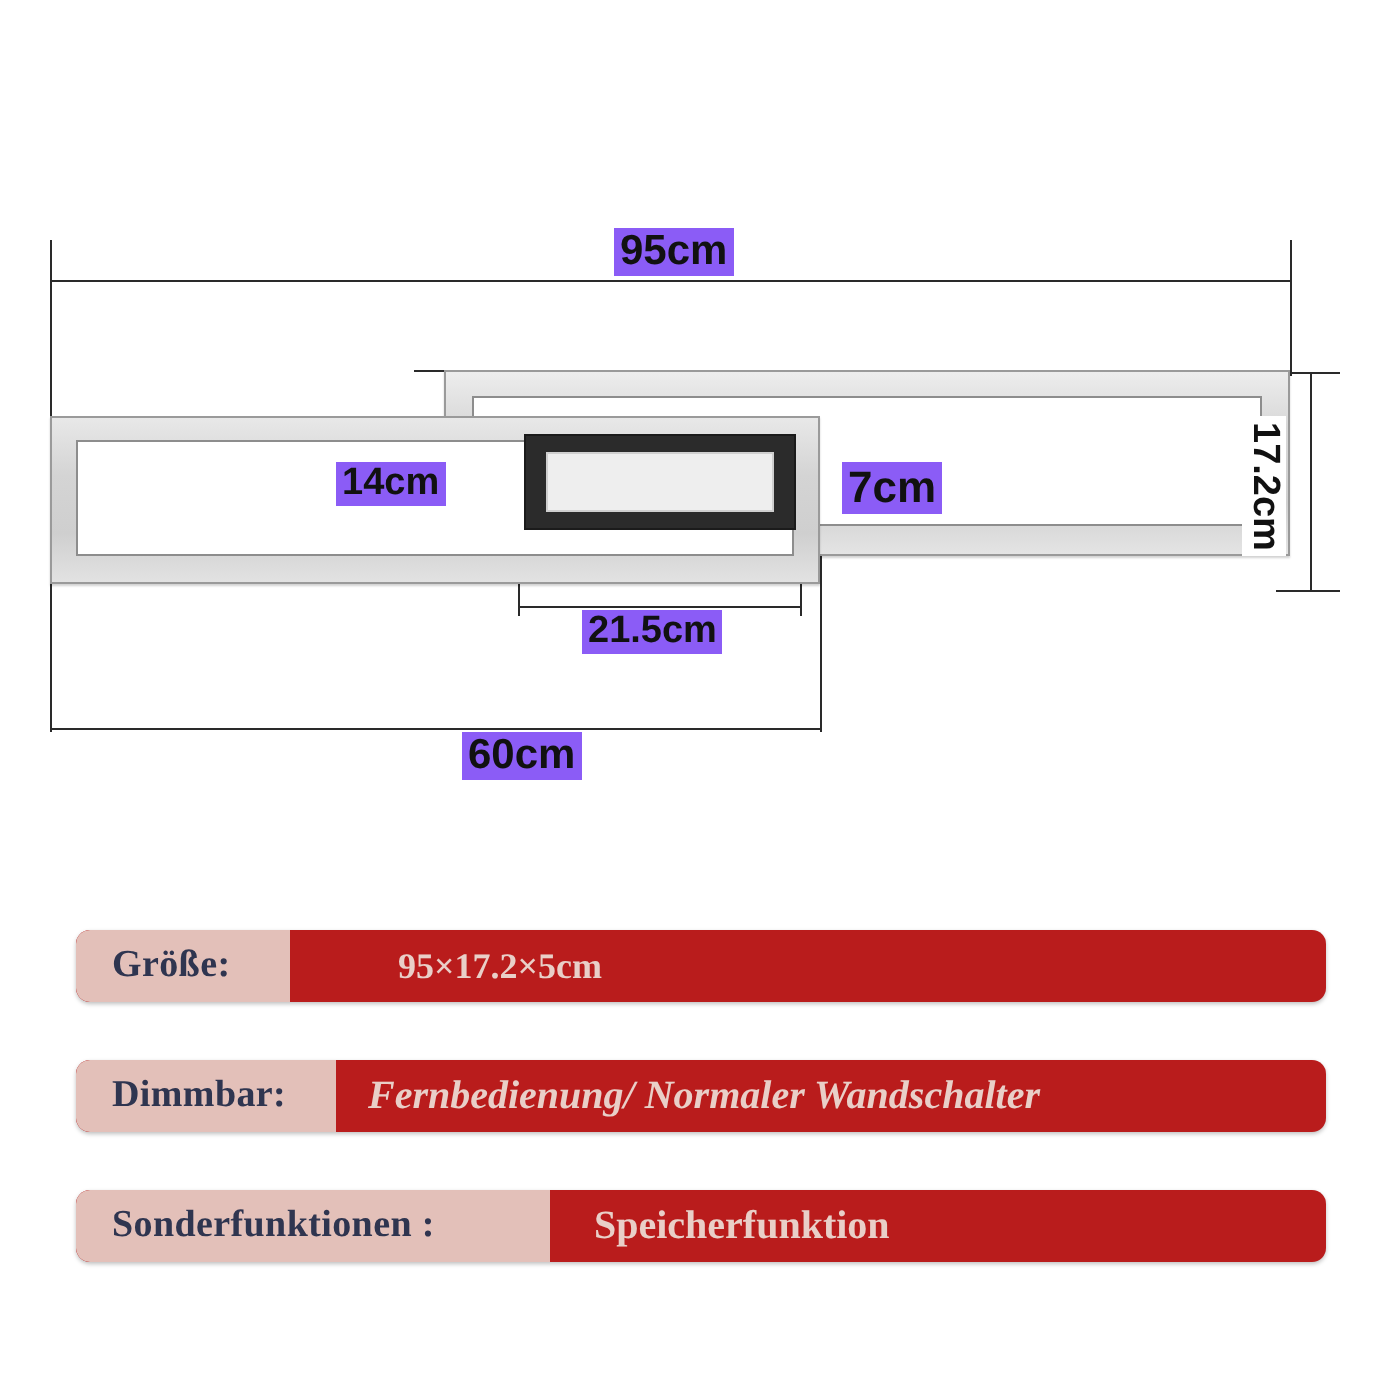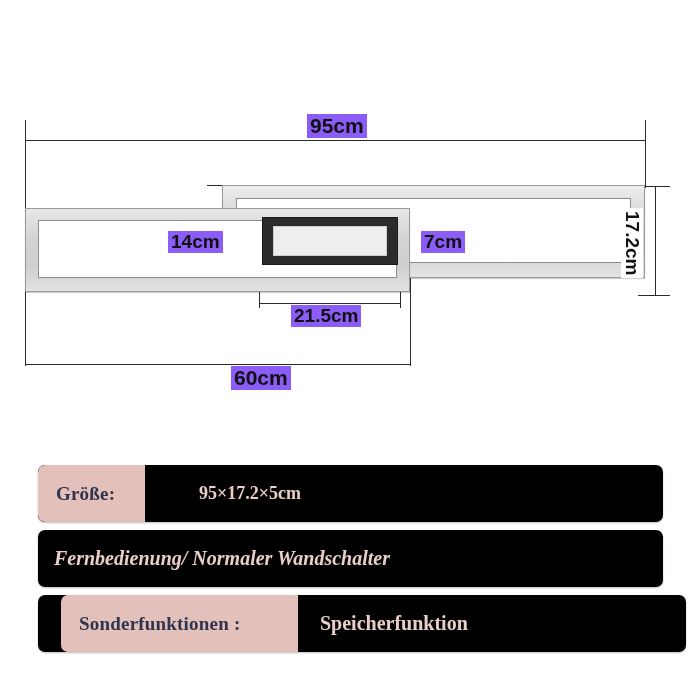--- a/index.html
+++ b/index.html
@@ -71,37 +71,37 @@
     font-family:"Liberation Sans", sans-serif;
     font-weight:700;
     white-space:nowrap;
     background:#8b5cf6;
     padding:0 3px;
     z-index:9;
   }
   .lbl-95{font-size:21px;left:307px;top:114px;}
   .lbl-60{font-size:21px;left:196px;top:366px;margin-left:35px;}
   .lbl-14{font-size:19px;left:168px;top:231px;}
-  .lbl-7{font-size:19px;left:421px;top:231px;}
+  .lbl-7{font-size:22px;left:421px;top:231px;}
   .lbl-215{font-size:19px;left:291px;top:305px;}
   .lbl-172{
     font-size:19px;left:643px;top:208px;
     transform:rotate(90deg);
     transform-origin:left top;
     background:#ffffff;
   }
 
   
   .spec-row{
     position:absolute;
     left:38px;
-    height:57px;
+    height:36px;
     width:625px;
     border-radius:7px;
-    background:#000000;
+    background:#b91c1c;
     overflow:hidden;
     display:flex;
     align-items:center;
     box-shadow:0 1px 2px rgba(0,0,0,0.25);
   }
   .spec-row .key{
     height:100%;
     background:#e3c0b9;
     color:#2f3550;
     font-family:"Liberation Serif", serif;
@@ -116,21 +116,21 @@
   .spec-row .val{
     color:#e9cfc8;
     font-family:"Liberation Serif", serif;
     font-weight:700;
     font-size:19px;
     padding-left:14px;
     white-space:nowrap;
   }
   .row1{top:25px;}
   .row2{top:90px;}
-  .row3{top:155px;padding-left:23px;}
+  .row3{top:155px;}
   .row1 .key{width:107px;}
   .row2 .key{width:130px;}
   .row3 .key{width:237px;}
   .row1 .val{font-size:18px;margin-left:40px;}
   .row2 .val{font-size:20px;padding-left:16px;font-style:italic;}
   .row3 .val{font-size:20px;padding-left:22px;}
 </style>
 </head>
 <body>
 
@@ -179,20 +179,21 @@
 </div>
 
 <div class="spec-area">
 
   <div class="spec-row row1">
     <div class="key">Größe:</div>
     <div class="val">95×17.2×5cm</div>
   </div>
 
   <div class="spec-row row2">
+    <div class="key">Dimmbar:</div>
     <div class="val">Fernbedienung/ Normaler Wandschalter</div>
   </div>
 
   <div class="spec-row row3">
     <div class="key">Sonderfunktionen :</div>
     <div class="val">Speicherfunktion</div>
   </div>
 
 </div>
 

